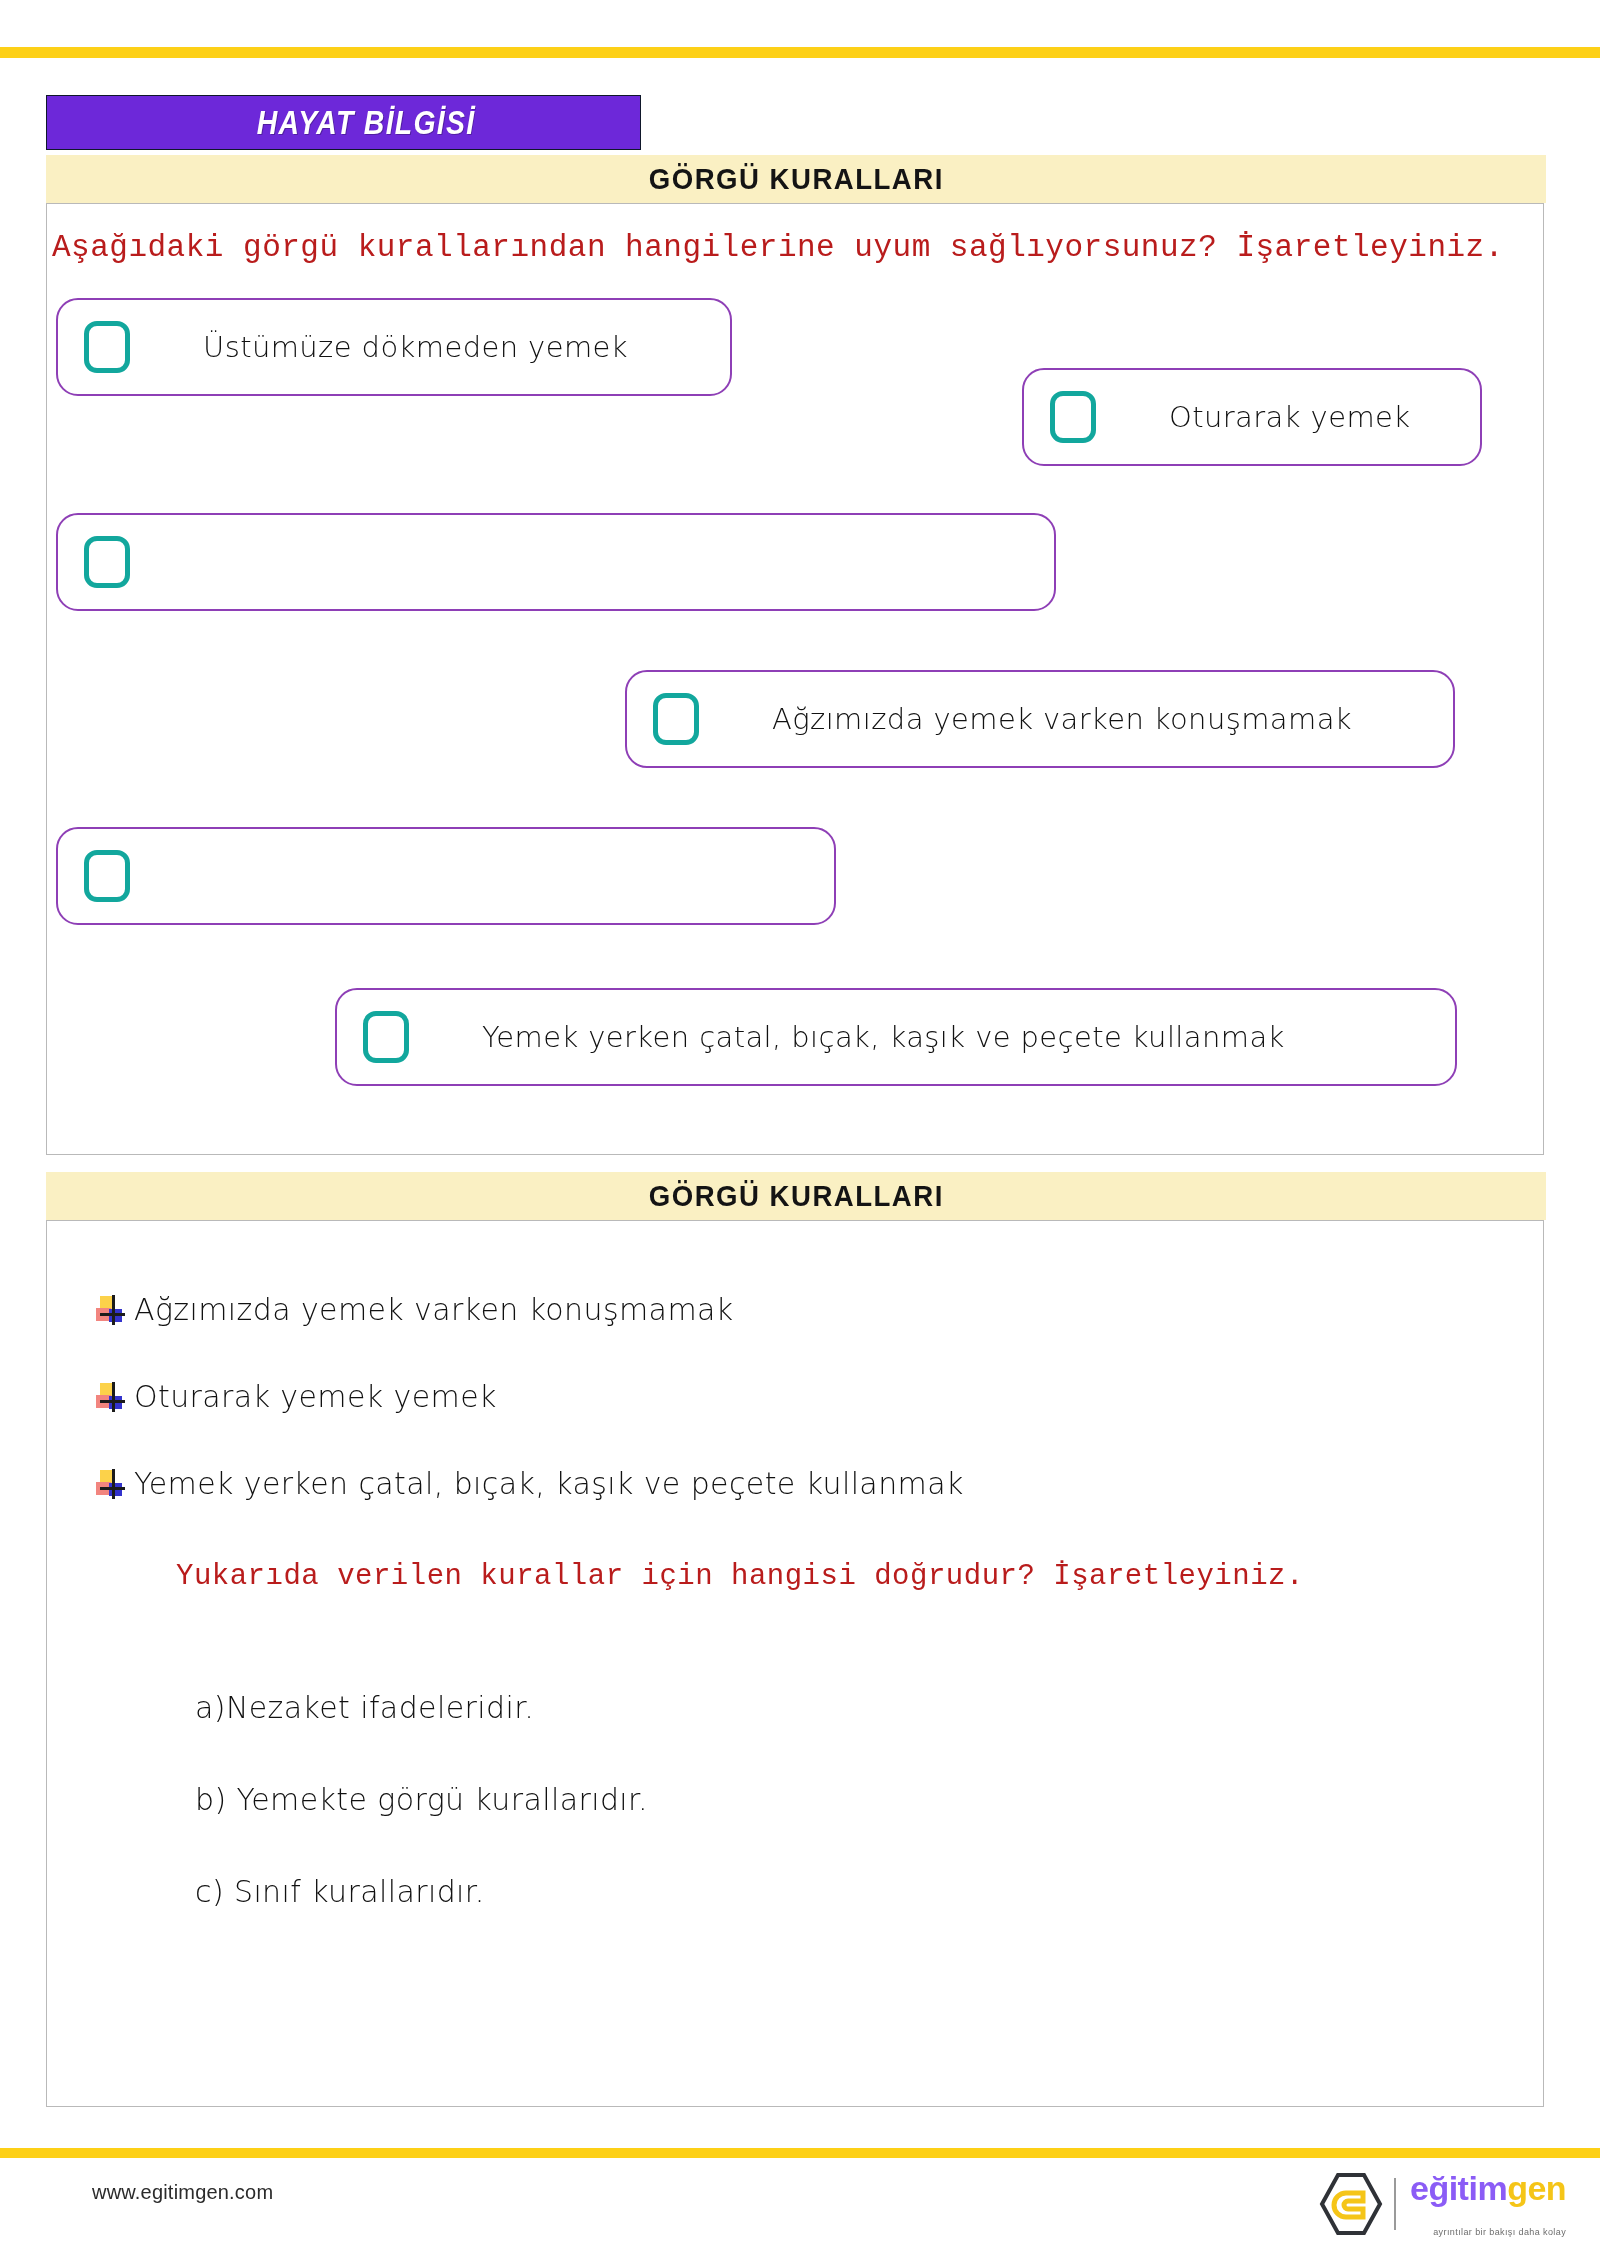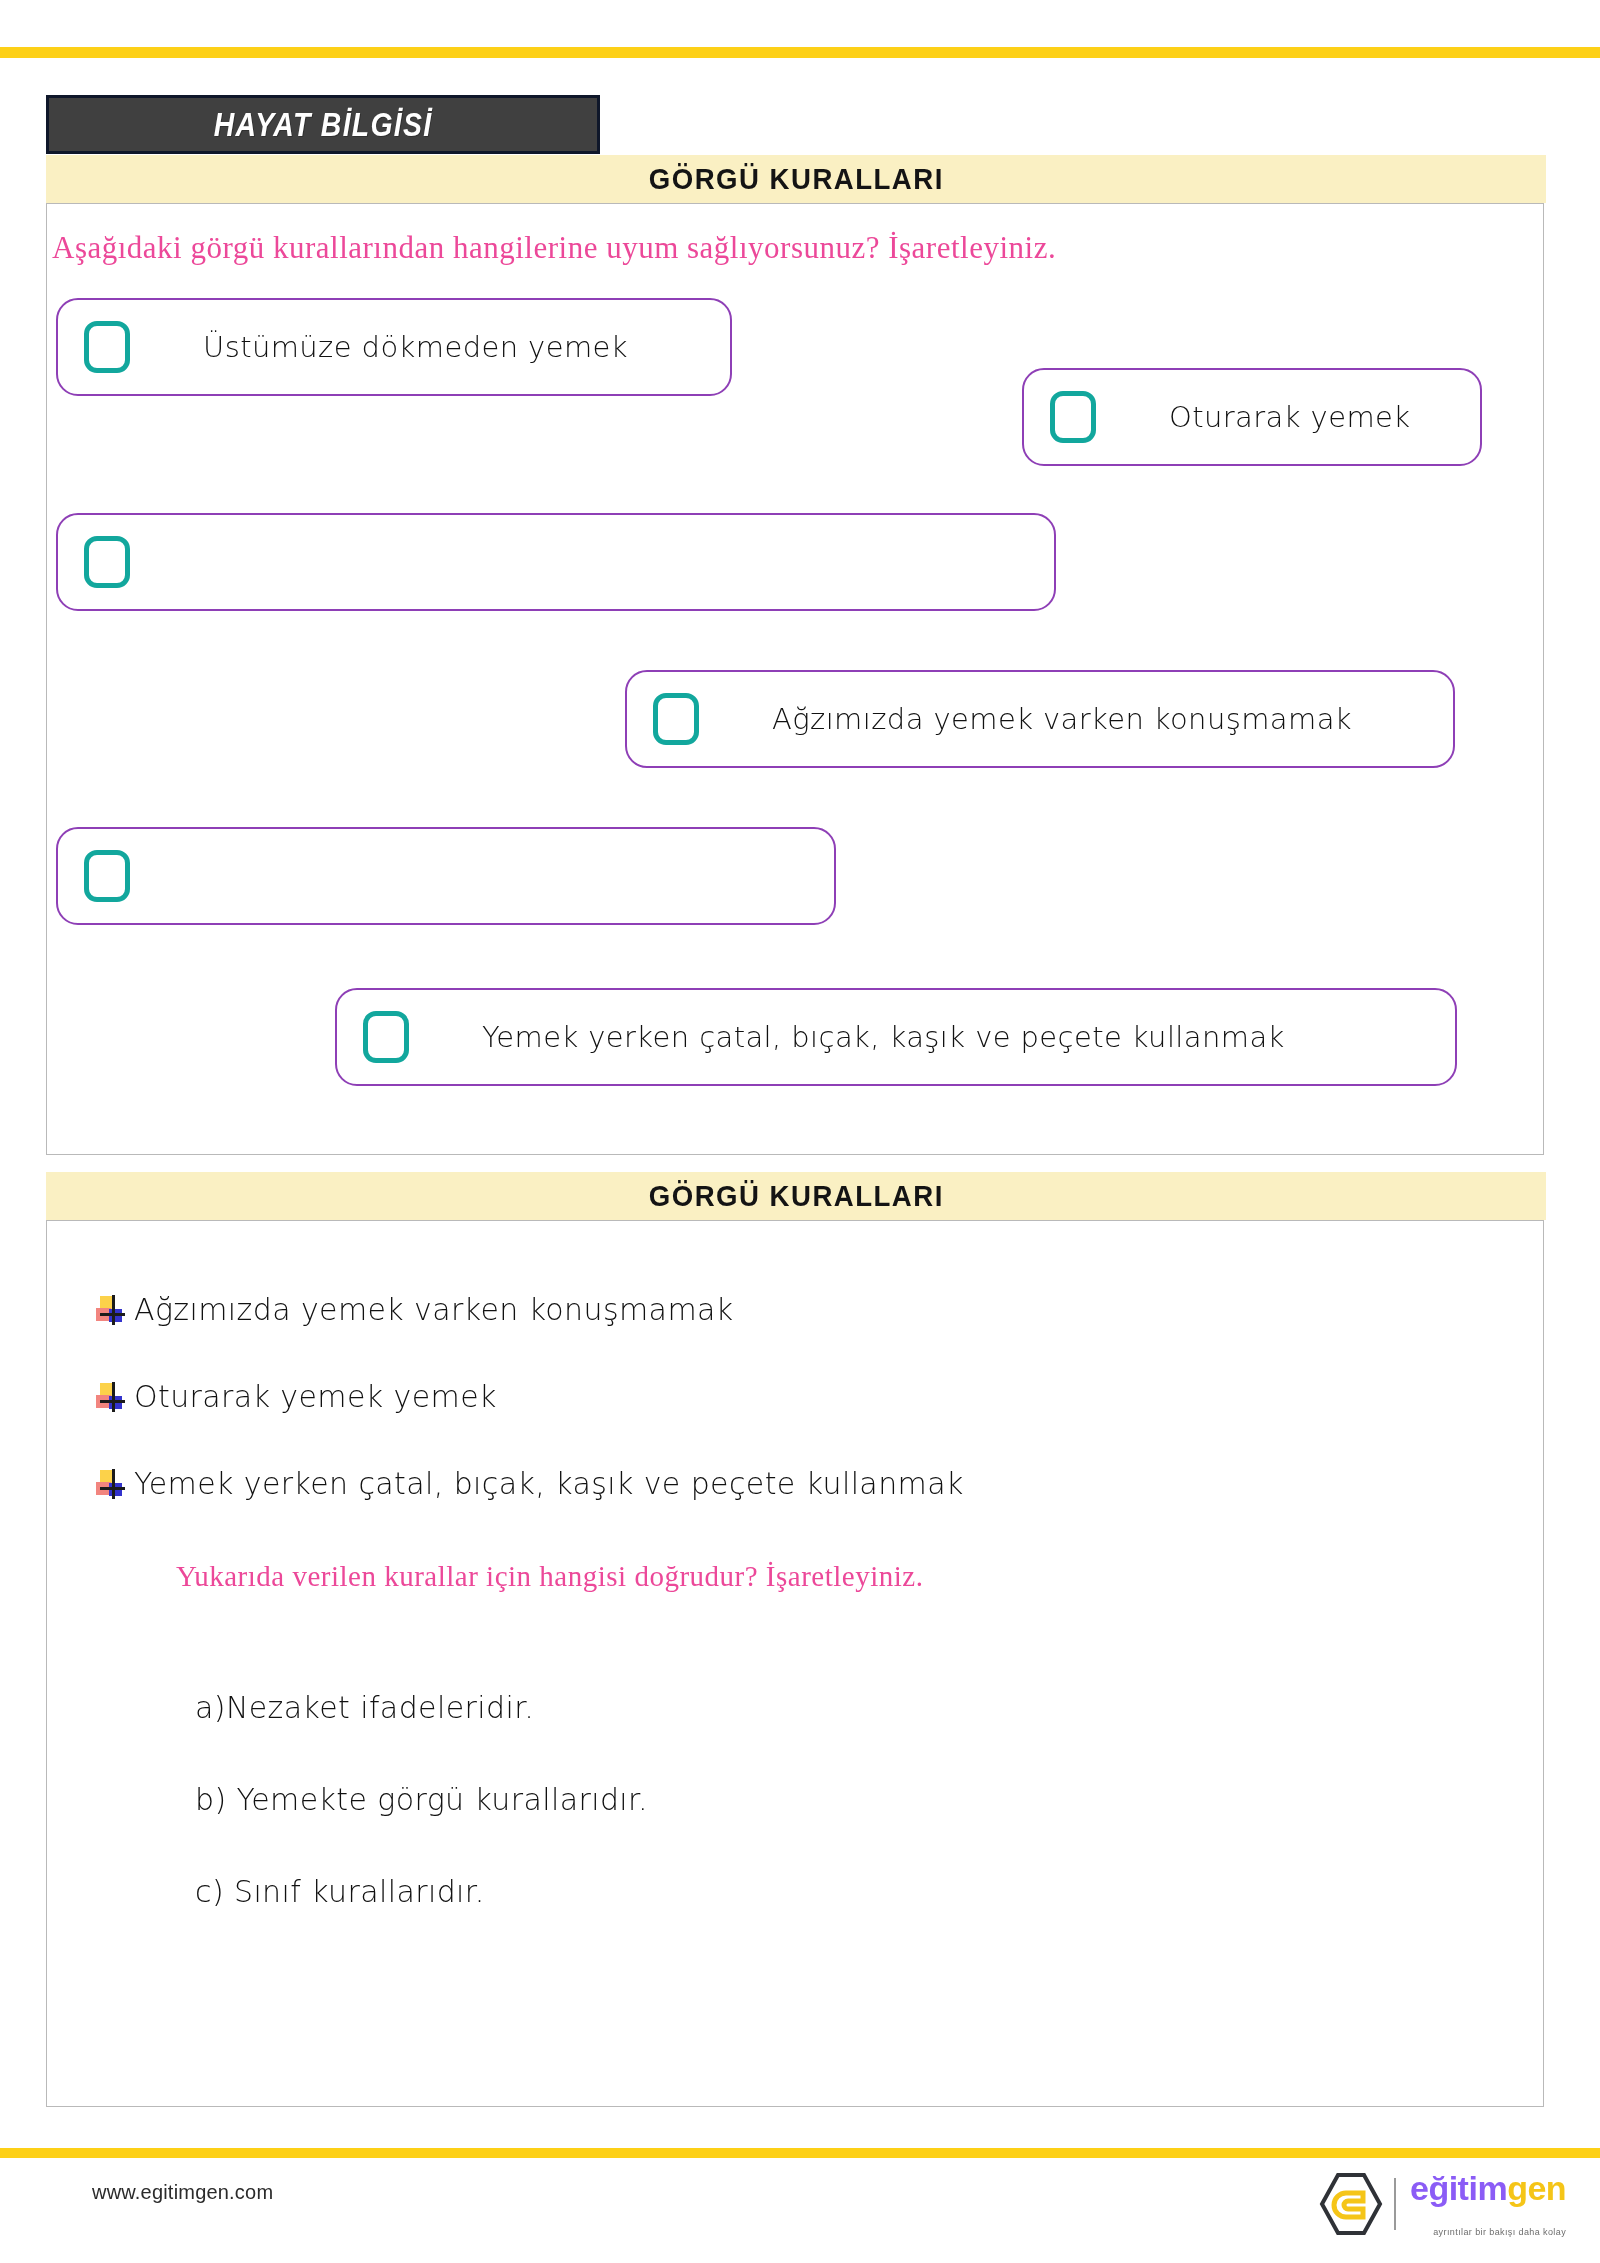--- a/index.html
+++ b/index.html
@@ -26,25 +26,26 @@
     background: #fdd017;
   }
 
   
   .subject-tag {
     position: absolute;
     left: 46px;
     top: 95px;
     width: 548px;
     height: 53px;
-    background: #404040;
-    border: 3px solid #0f172a;
+    background: #6d28d9;
+    border: 1px solid #0f172a;
     display: flex;
     align-items: center;
     justify-content: center;
+    padding-left: 45px;
   }
   .subject-tag .label {
     color: #ffffff;
     font-family: "Liberation Sans Narrow", "Liberation Sans", sans-serif;
     font-size: 33px;
     font-weight: bold;
     font-style: italic;
     letter-spacing: 1.5px;
     transform: scaleX(0.86);
     text-shadow: 1px 1px 0 rgba(0,0,0,.25);
@@ -80,22 +81,22 @@
     border: 1px solid #b9b9b9;
     background: #ffffff;
     box-sizing: border-box;
   }
   #panel-1 { top: 203px; height: 952px; }
   #panel-2 { top: 1220px; height: 887px; }
 
   
   .prompt {
     position: absolute;
-    color: #ec4899;
-    font-family: Liberation Serif, serif;
+    color: #b91c1c;
+    font-family: Liberation Mono, monospace;
     font-weight: 300;
     letter-spacing: .5px;
   }
   #prompt-1 {
     left: 52px;
     top: 230px;
     font-size: 31px;
   }
   #prompt-2 {
     left: 136px;

